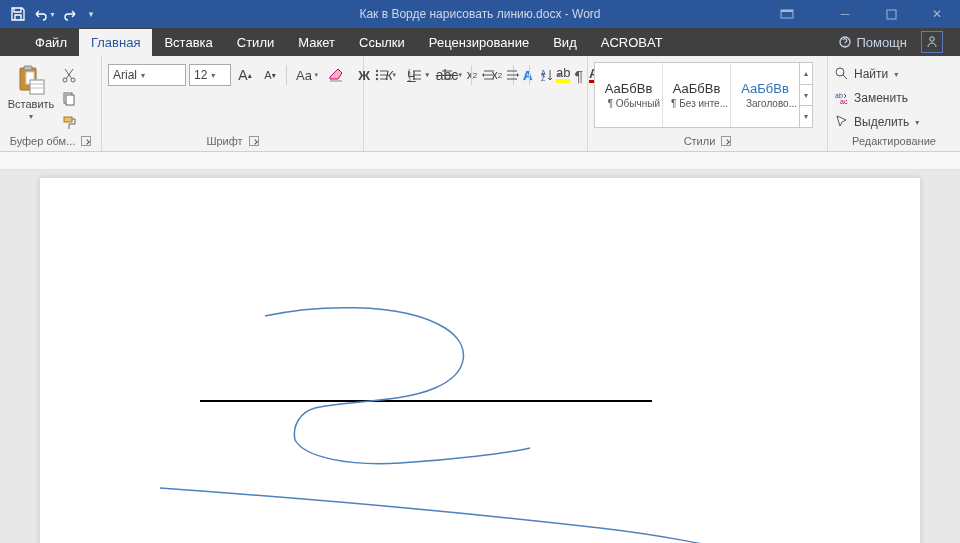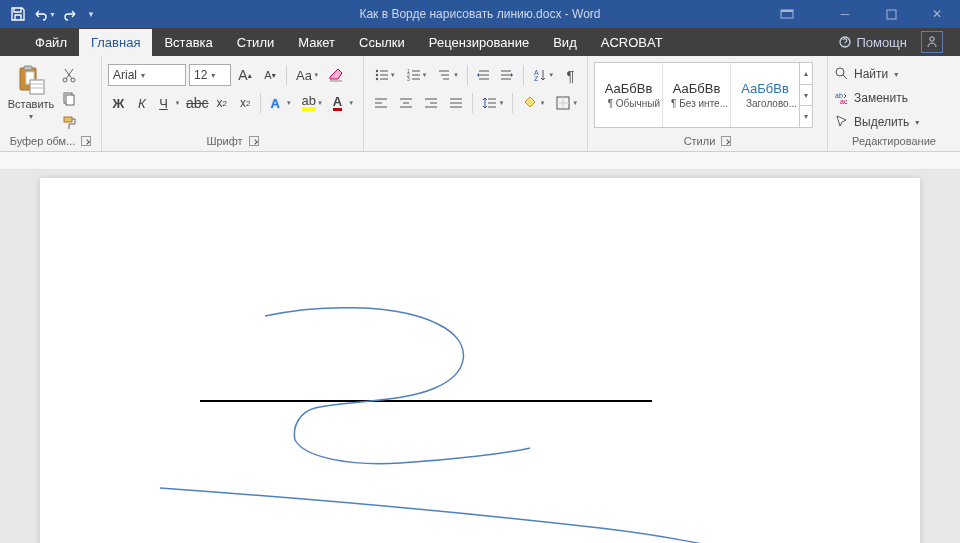--- a/index.html
+++ b/index.html
@@ -29,21 +29,21 @@
   .dlg { width: 10px; height: 10px; border: 1px solid #999; position: relative; display: inline-block; }
   .dlg::after { content: ''; position: absolute; right: 1px; bottom: 1px; width: 3px; height: 3px; border-right: 1px solid #555; border-bottom: 1px solid #555; transform: rotate(-45deg); }
   .group-body { flex: 1; display: flex; align-items: flex-start; gap: 4px; padding-top: 4px; }
 
   
   .big-btn { width: 50px; display: flex; flex-direction: column; align-items: center; gap: 2px; font-size: 11px; color: #444; }
   .clip-side { display: flex; flex-direction: column; gap: 6px; padding-top: 2px; }
   .mini-icon { width: 18px; height: 18px; display: flex; align-items: center; justify-content: center; }
 
   
-  .font-rows { display: flex; flex-direction: column; gap: 6px; }
+  .font-rows { display: flex; gap: 6px; }
   .row { display: flex; align-items: center; gap: 3px; }
   .combo { height: 22px; border: 1px solid #ababab; background: #fff; display: flex; align-items: center; padding: 0 4px; font-size: 12px; color: #444; }
   .combo .dd { margin-left: 4px; color: #666; font-size: 8px; }
   .rb { width: 22px; height: 22px; display: flex; align-items: center; justify-content: center; color: #444; border: 1px solid transparent; font-size: 13px; }
   .rb.dd-after { width: 30px; justify-content: flex-start; padding-left: 3px; position: relative; }
   .rb.dd-after::after { content: '▾'; font-size: 7px; color: #666; position: absolute; right: 3px; }
   .sep { width: 1px; height: 20px; background: #d0d0d0; margin: 0 2px; }
 
   
 

